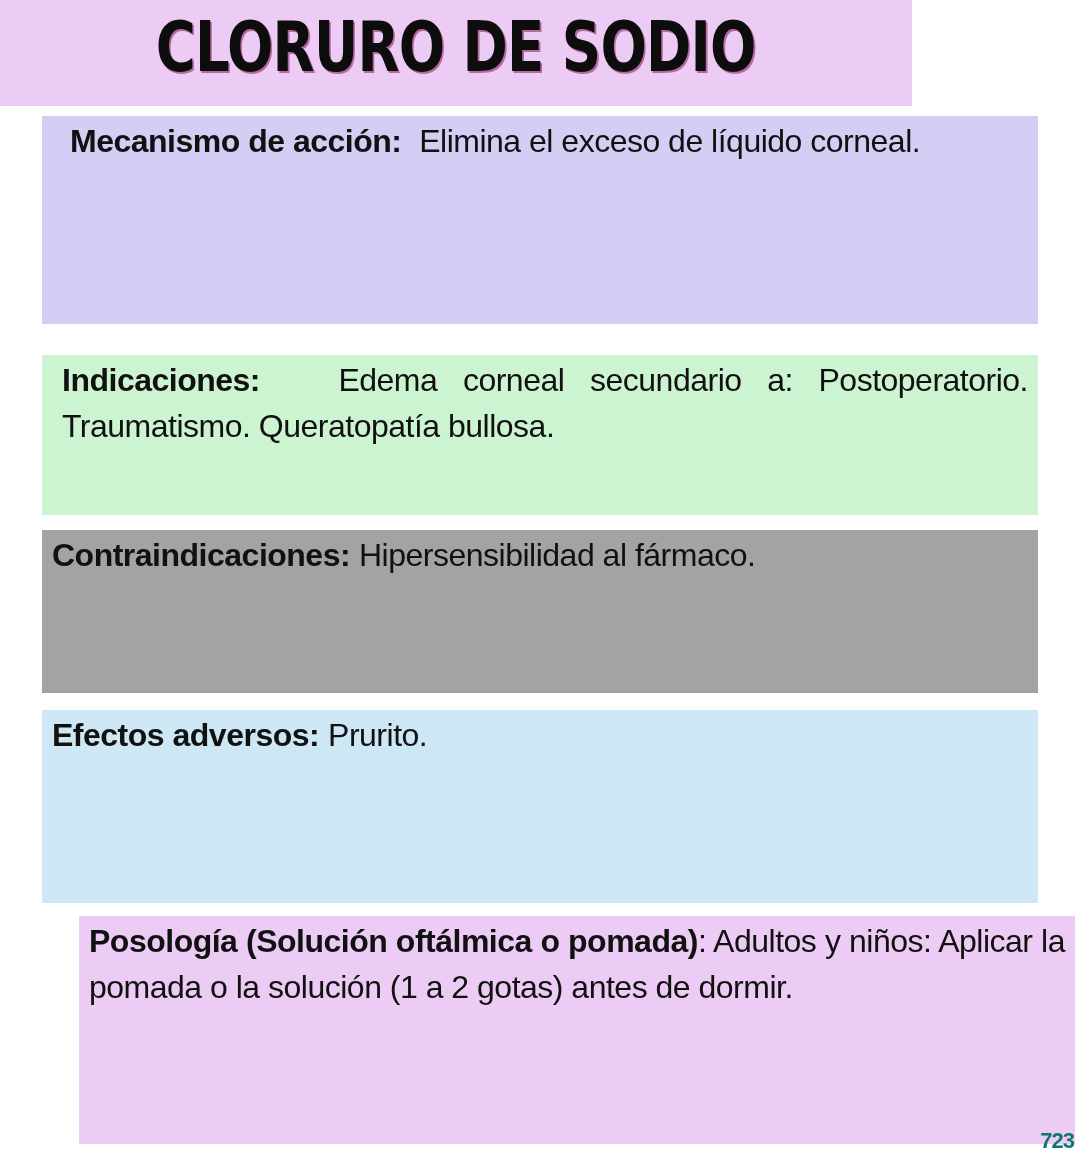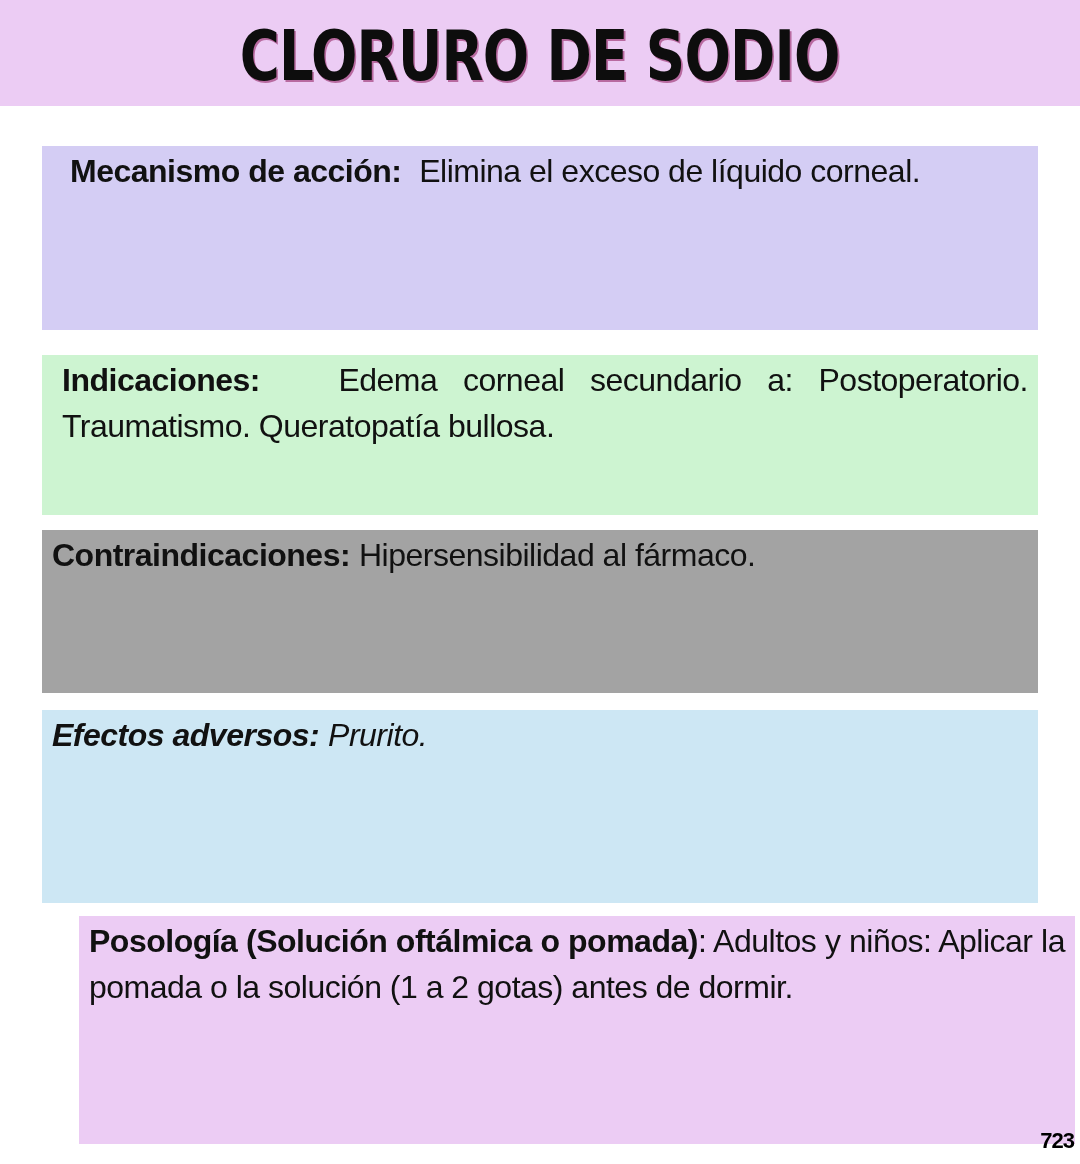--- a/index.html
+++ b/index.html
@@ -3,52 +3,52 @@
 <meta charset="utf-8">
 <style>
   html, body { margin: 0; padding: 0; }
   body {
     width: 1080px; height: 1164px; position: relative; overflow: hidden;
     background: #ffffff;
     font-family: "Liberation Sans", sans-serif;
     color: #111111;
   }
   .header {
-    position: absolute; left: 0; top: 0; width: 1080px; height: 106px;
+    position: absolute; left: 0; top: 0; width: 912px; height: 106px;
     background: #ecccf4;
-    display: flex; align-items: center; justify-content: center;
+    display: flex; align-items: flex-start; justify-content: center;
   }
   .title {
     font-family: "DejaVu Sans", sans-serif;
     font-weight: bold;
     font-size: 70px;
     letter-spacing: -1px;
     transform: scaleX(0.78);
     color: #0d0d0d;
     text-shadow: 2px 2px 0 #b86aa0;
     margin-top: 6px;
   }
   .box {
     position: absolute; left: 42px; width: 996px;
     box-sizing: border-box;
     padding: 2px 10px 0 10px;
     font-size: 32px; line-height: 46px;
     text-align: justify;
   }
   .box .label { font-weight: bold; letter-spacing: -0.5px; }
   .box .text { font-weight: normal; letter-spacing: -0.5px; }
-  .b1 { top: 146px; height: 184px; background: #d4cdf4; padding-left: 28px; }
+  .b1 { top: 116px; height: 208px; background: #d4cdf4; padding-left: 28px; }
   .b2 { top: 355px; height: 160px; background: #cdf4d1; padding-left: 20px; }
   .b3 { top: 530px; height: 163px; background: #a3a3a3; }
-  .b4 { top: 710px; height: 193px; background: #cde7f4; font-style: italic; }
+  .b4 { top: 710px; height: 193px; background: #cde7f4; }
   .b5 { top: 916px; height: 228px; background: #ecccf4; margin-left: 37px; }
   .page-number {
     position: absolute; right: 6px; bottom: 10px;
     font-size: 22px; font-weight: bold; letter-spacing: -1px;
-    color: #000000;
+    color: #0f766e;
   }
 </style>
 </head>
 <body>
 
 <div class="header">
   <div class="title">CLORURO DE SODIO</div>
 </div>
 
 <div class="box b1">

